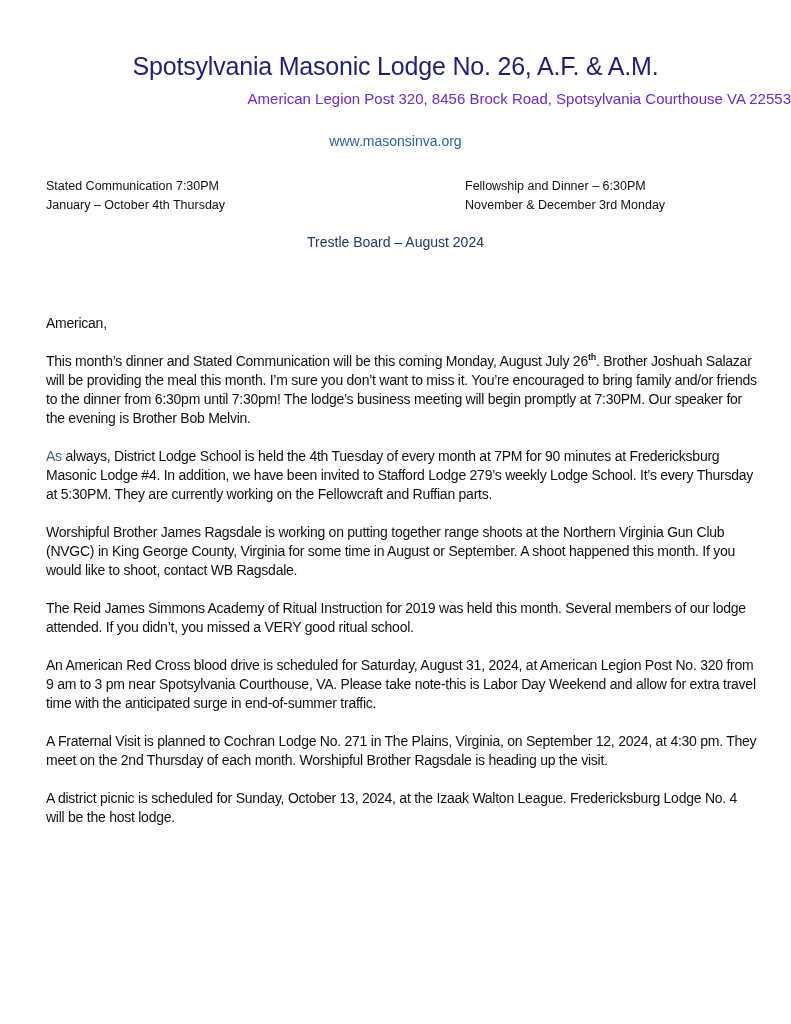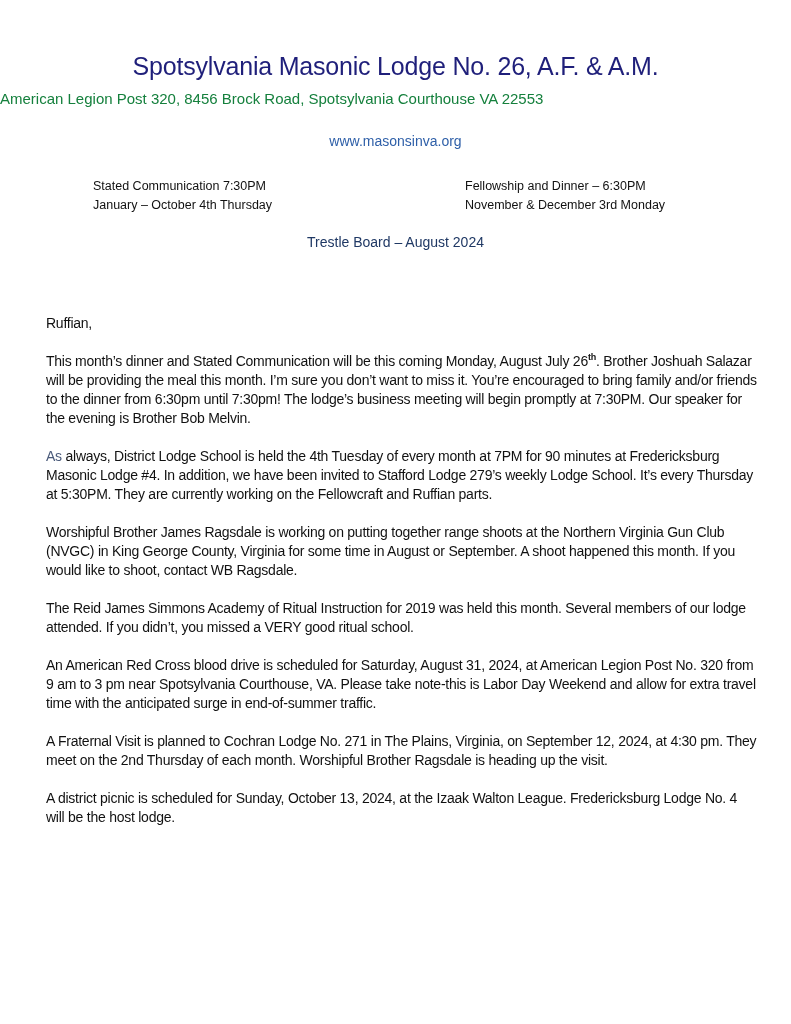--- a/index.html
+++ b/index.html
@@ -31,23 +31,23 @@
       font-size: 25px;
       color: #1f1f7a;
       letter-spacing: -0.2px;
       white-space: nowrap;
     }
     .subtitle {
       position: absolute;
       top: 90px;
       left: 0;
       width: 791px;
-      text-align: left;
+      text-align: right;
       font-size: 15px;
-      color: #15803d;
+      color: #6d28d9;
       white-space: nowrap;
     }
     .website {
       position: absolute;
       top: 133px;
       left: 0;
       width: 791px;
       text-align: center;
       font-size: 14px;
     }
@@ -56,21 +56,21 @@
       cursor: pointer;
     }
     .schedule {
       position: absolute;
       top: 177px;
       font-size: 12.5px;
       line-height: 19px;
       color: #111111;
       white-space: nowrap;
     }
-    .schedule.left { left: 46px; margin-left: 47px; }
+    .schedule.left { left: 46px; }
     .schedule.right { left: 465px; }
     .trestle {
       position: absolute;
       top: 234px;
       left: 0;
       width: 791px;
       text-align: center;
       font-size: 14px;
       color: #1f3864;
     }
@@ -115,21 +115,21 @@
     <div>January – October 4th Thursday</div>
   </div>
   <div class="schedule right">
     <div>Fellowship and Dinner – 6:30PM</div>
     <div>November &amp; December 3rd Monday</div>
   </div>
 
   <div class="trestle">Trestle Board – August 2024</div>
 
   <div class="body-text">
-    <p class="salutation">Ruffian,</p>
+    <p class="salutation">American,</p>
     <p><span>This month’s dinner and Stated Communication will be this coming Monday, August July 26</span><sup>th</sup><span>. Brother Joshuah Salazar will be providing the meal this month.  I’m sure you don’t want to miss it. You’re encouraged to bring family and/or friends to the dinner from 6:30pm until 7:30pm!  The lodge’s business meeting will begin promptly at 7:30PM.  Our speaker for the evening is Brother Bob Melvin.</span></p>
     <p><span class="as-prefix">As</span><span> always, District Lodge School is held the 4th Tuesday of every month at 7PM for 90 minutes at Fredericksburg Masonic Lodge #4.  In addition, we have been invited to Stafford Lodge 279’s weekly Lodge School.  It’s every Thursday at 5:30PM. They are currently working on the Fellowcraft and Ruffian parts.</span></p>
     <p>Worshipful Brother James Ragsdale is working on putting together range shoots at the Northern Virginia Gun Club (NVGC) in King George County, Virginia for some time in August or September.  A shoot happened this month. If you would like to shoot, contact WB Ragsdale.</p>
     <p>The Reid James Simmons Academy of Ritual Instruction for 2019 was held this month.  Several members of our lodge attended. If you didn’t, you missed a VERY good ritual school.</p>
     <p>An American Red Cross blood drive is scheduled for Saturday, August 31, 2024, at American Legion Post No. 320 from 9 am to 3 pm near Spotsylvania Courthouse, VA.  Please take note-this is Labor Day Weekend and allow for extra travel time with the anticipated surge in end-of-summer traffic.</p>
     <p>A Fraternal Visit is planned to Cochran Lodge No. 271 in The Plains, Virginia, on September 12, 2024, at 4:30 pm. They meet on the 2nd Thursday of each month. Worshipful Brother Ragsdale is heading up the visit.</p>
     <p>A district picnic is scheduled for Sunday, October 13, 2024, at the Izaak Walton League. Fredericksburg Lodge No. 4 will be the host lodge.</p>
   </div>
 
 </div>

